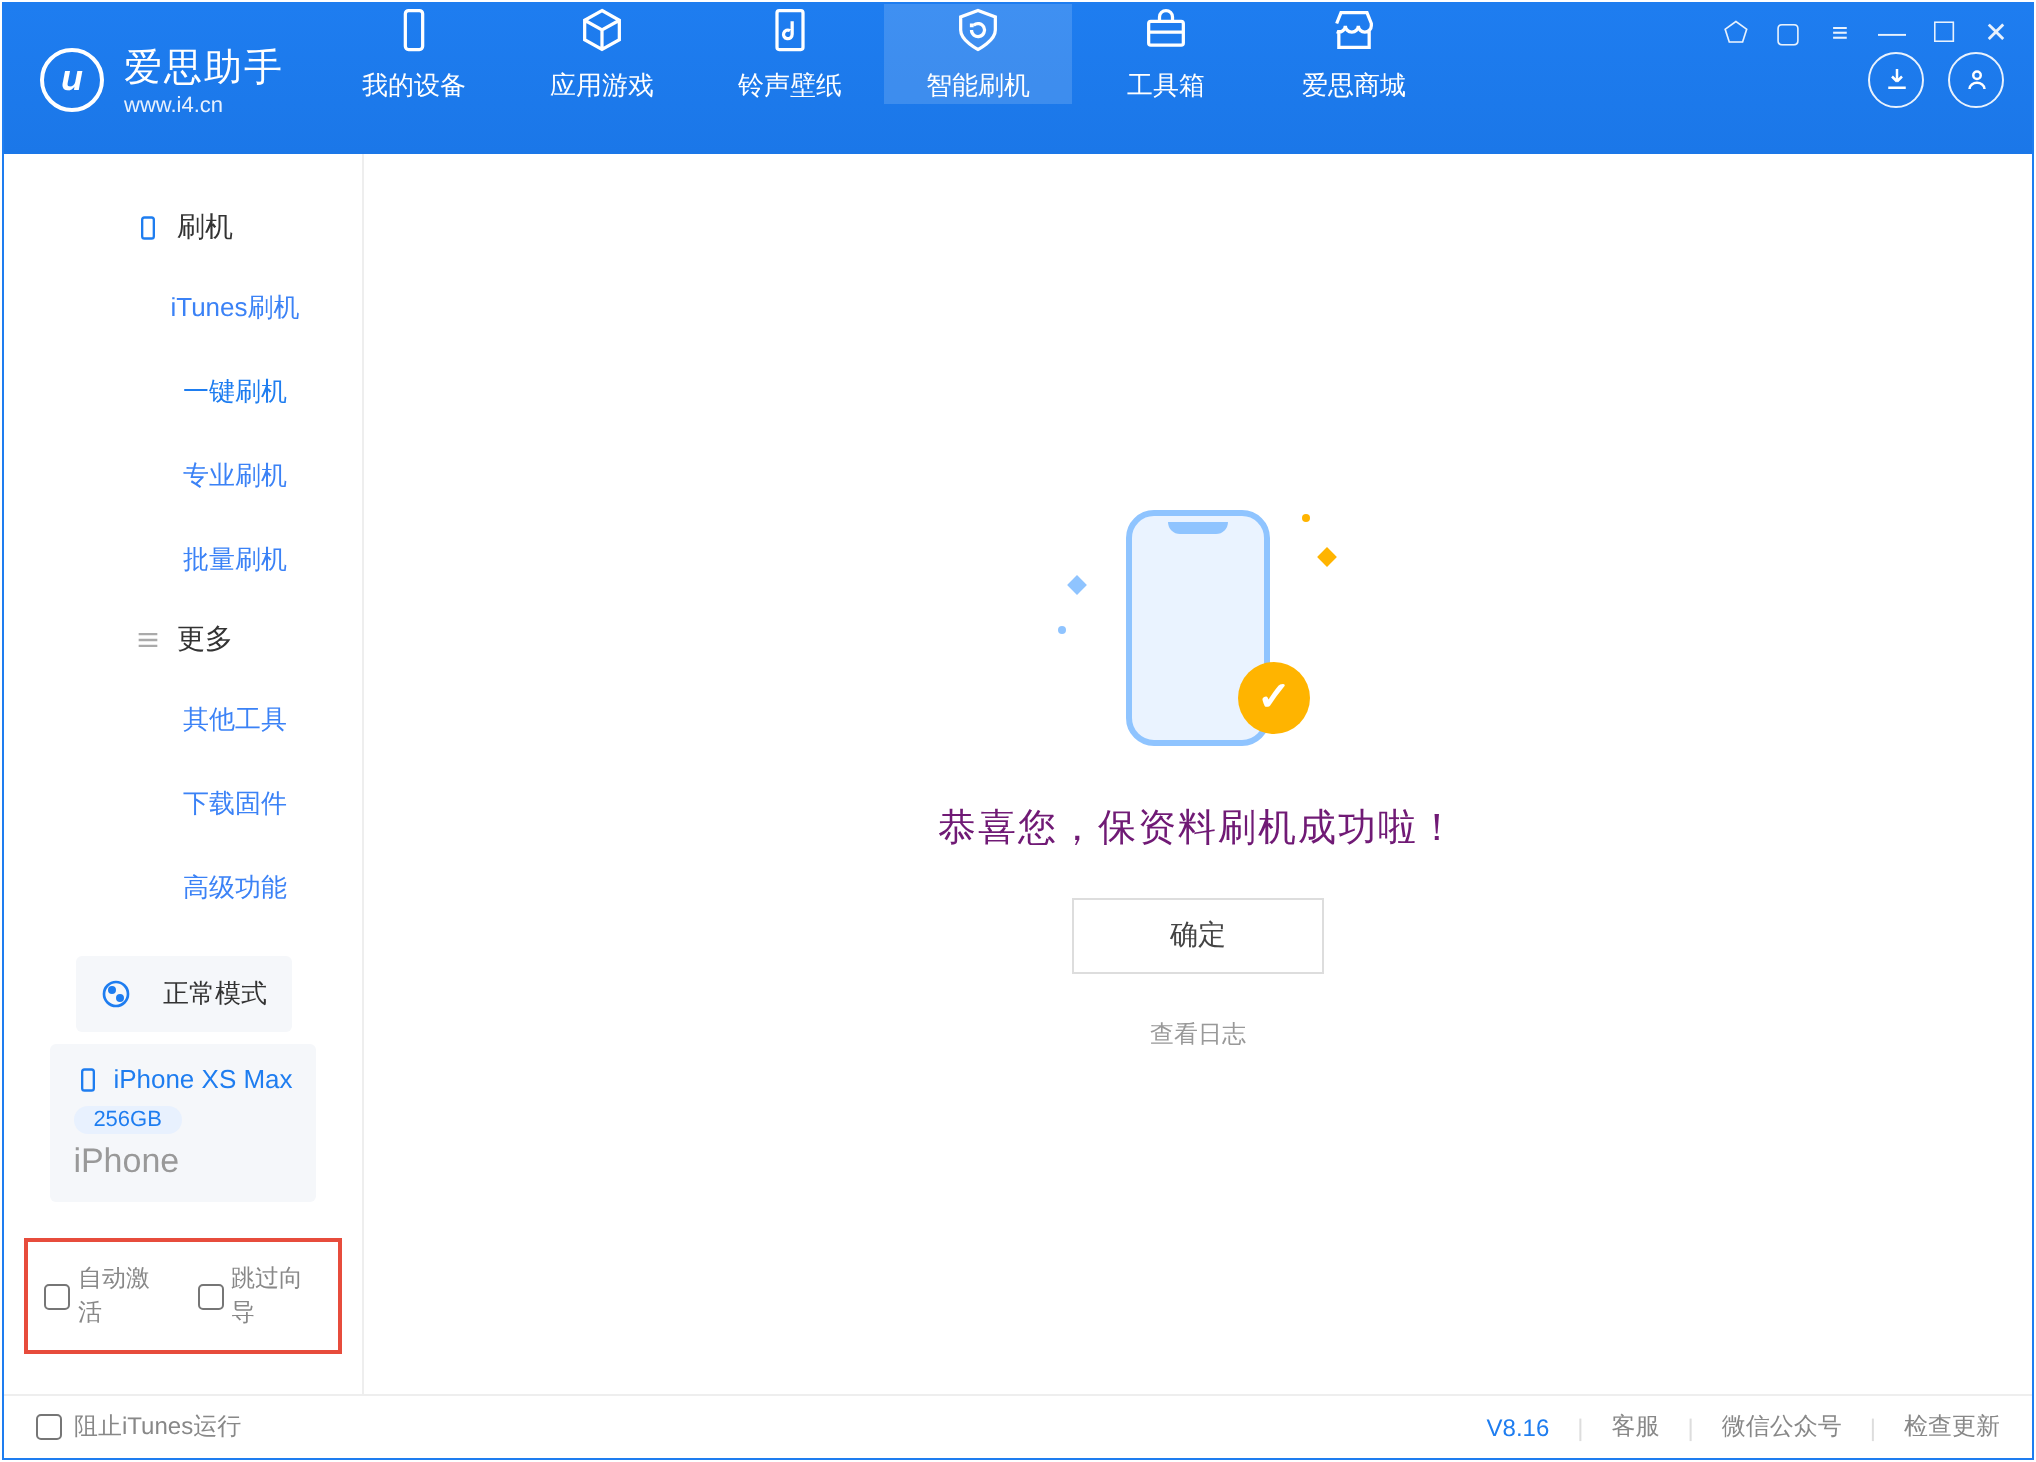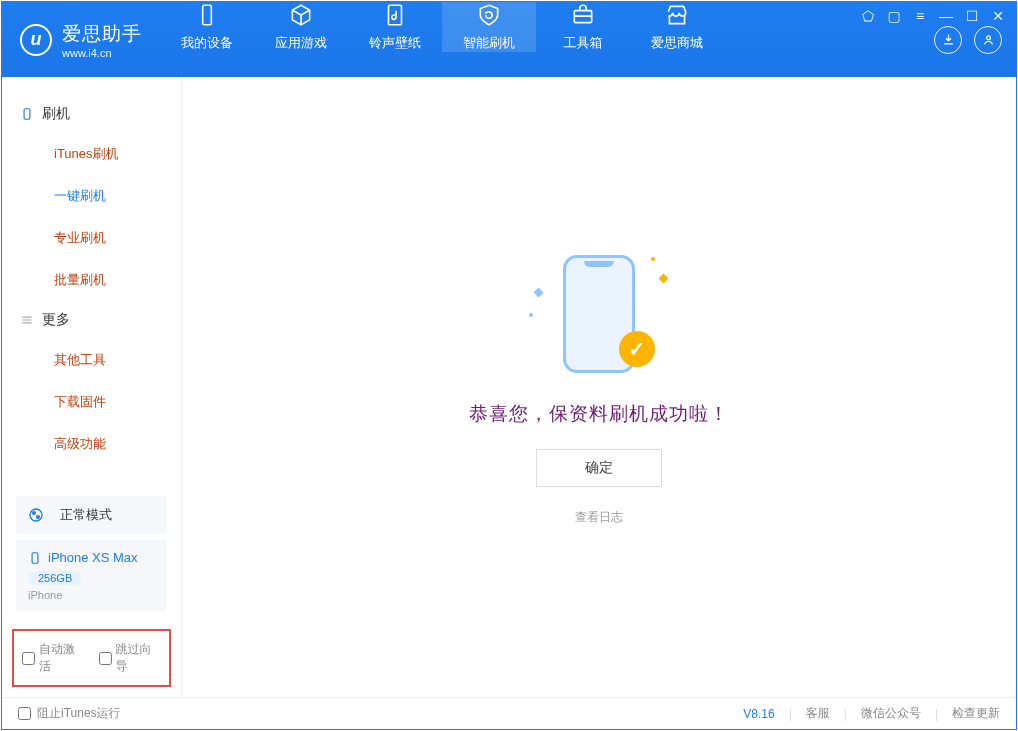--- a/index.html
+++ b/index.html
@@ -12,31 +12,31 @@
 .brand-text .en { font-size: 11px; opacity: .9; }
 .tabs { display: flex; align-items: flex-start; }
 .tab { width: 94px; display: flex; flex-direction: column; align-items: center; justify-content: center; gap: 6px; font-size: 13px; cursor: pointer; }
 .tab.active { background: rgba(255,255,255,.15); }
 .tab svg { width: 26px; height: 26px; }
 .header-right { margin-left: auto; display: flex; align-items: center; padding-right: 14px; gap: 12px; }
 .win-controls { position: absolute; top: 6px; right: 10px; display: flex; gap: 10px; font-size: 14px; }
 .win-controls span { cursor: pointer; opacity: .9; width: 16px; text-align: center; }
 .round-btn { width: 28px; height: 28px; border: 1.5px solid rgba(255,255,255,.9); border-radius: 50%; display: flex; align-items: center; justify-content: center; cursor: pointer; }
 .body { flex: 1; display: flex; min-height: 0; }
-.sidebar { width: 180px; border-right: 1px solid #eee; display: flex; flex-direction: column; padding-top: 18px; }
+.sidebar { width: 180px; border-right: 1px solid #eee; display: flex; flex-direction: column; padding-top: 18px; align-items: center; }
 .side-section-title { display: flex; align-items: center; gap: 8px; padding: 10px 18px; font-size: 14px; color: #333; }
-.side-item { padding: 12px 0 12px 52px; font-size: 13px; color: #c2410c; cursor: pointer; }
+.side-item { padding: 12px 0 12px 52px; font-size: 13px; color: #3b82f6; cursor: pointer; }
 .side-item.active { color: #1e7df0; }
 .side-spacer { flex: 1; }
 .side-status { margin: 6px 14px; background: #f5f7fa; border-radius: 3px; padding: 10px 12px; font-size: 13px; color: #333; display: flex; align-items: center; gap: 16px; }
 .side-device { margin: 0 14px; background: #f5f7fa; border-radius: 3px; padding: 10px 12px; font-size: 13px; }
 .side-device .name { color: #1e7df0; font-weight: 500; display: flex; align-items: center; gap: 6px; }
 .side-device .pill { display: inline-block; background: #e8f1fe; color: #1e7df0; border-radius: 10px; padding: 1px 10px; font-size: 11px; margin-top: 6px; }
-.side-device .sub { color: #999; font-size: 11px; margin-top: 4px; }
-.side-checks { border: 2px solid #e74c3c; margin: 18px 10px 10px; padding: 10px 8px; display: flex; gap: 14px; font-size: 12px; color: #888; }
+.side-device .sub { color: #999; font-size: 17px; margin-top: 4px; }
+.side-checks { border: 2px solid #e74c3c; margin: 18px 10px 20px; padding: 10px 8px; display: flex; gap: 14px; font-size: 12px; color: #888; }
 .side-checks label { display: flex; align-items: center; gap: 4px; }
 .side-checks input { width: 13px; height: 13px; }
 .main { flex: 1; display: flex; flex-direction: column; align-items: center; justify-content: center; gap: 22px; }
 .illus { position: relative; width: 140px; height: 130px; }
 .phone { position: absolute; left: 34px; top: 6px; width: 72px; height: 118px; border: 3px solid #8fc4ff; border-radius: 14px; background: #eaf3ff; }
 .phone::before { content: ""; position: absolute; top: 3px; left: 50%; transform: translateX(-50%); width: 30px; height: 6px; background: #8fc4ff; border-radius: 0 0 6px 6px; }
 .check-badge { position: absolute; right: 14px; bottom: 12px; width: 36px; height: 36px; background: #ffb400; border-radius: 50%; display: flex; align-items: center; justify-content: center; color: #fff; font-size: 20px; font-weight: bold; }
 .sparkle { position: absolute; width: 7px; height: 7px; background: #ffb400; transform: rotate(45deg); }
 .sparkle.s1 { left: 6px; top: 40px; background: #8fc4ff; }
 .sparkle.s2 { right: 2px; top: 26px; }

